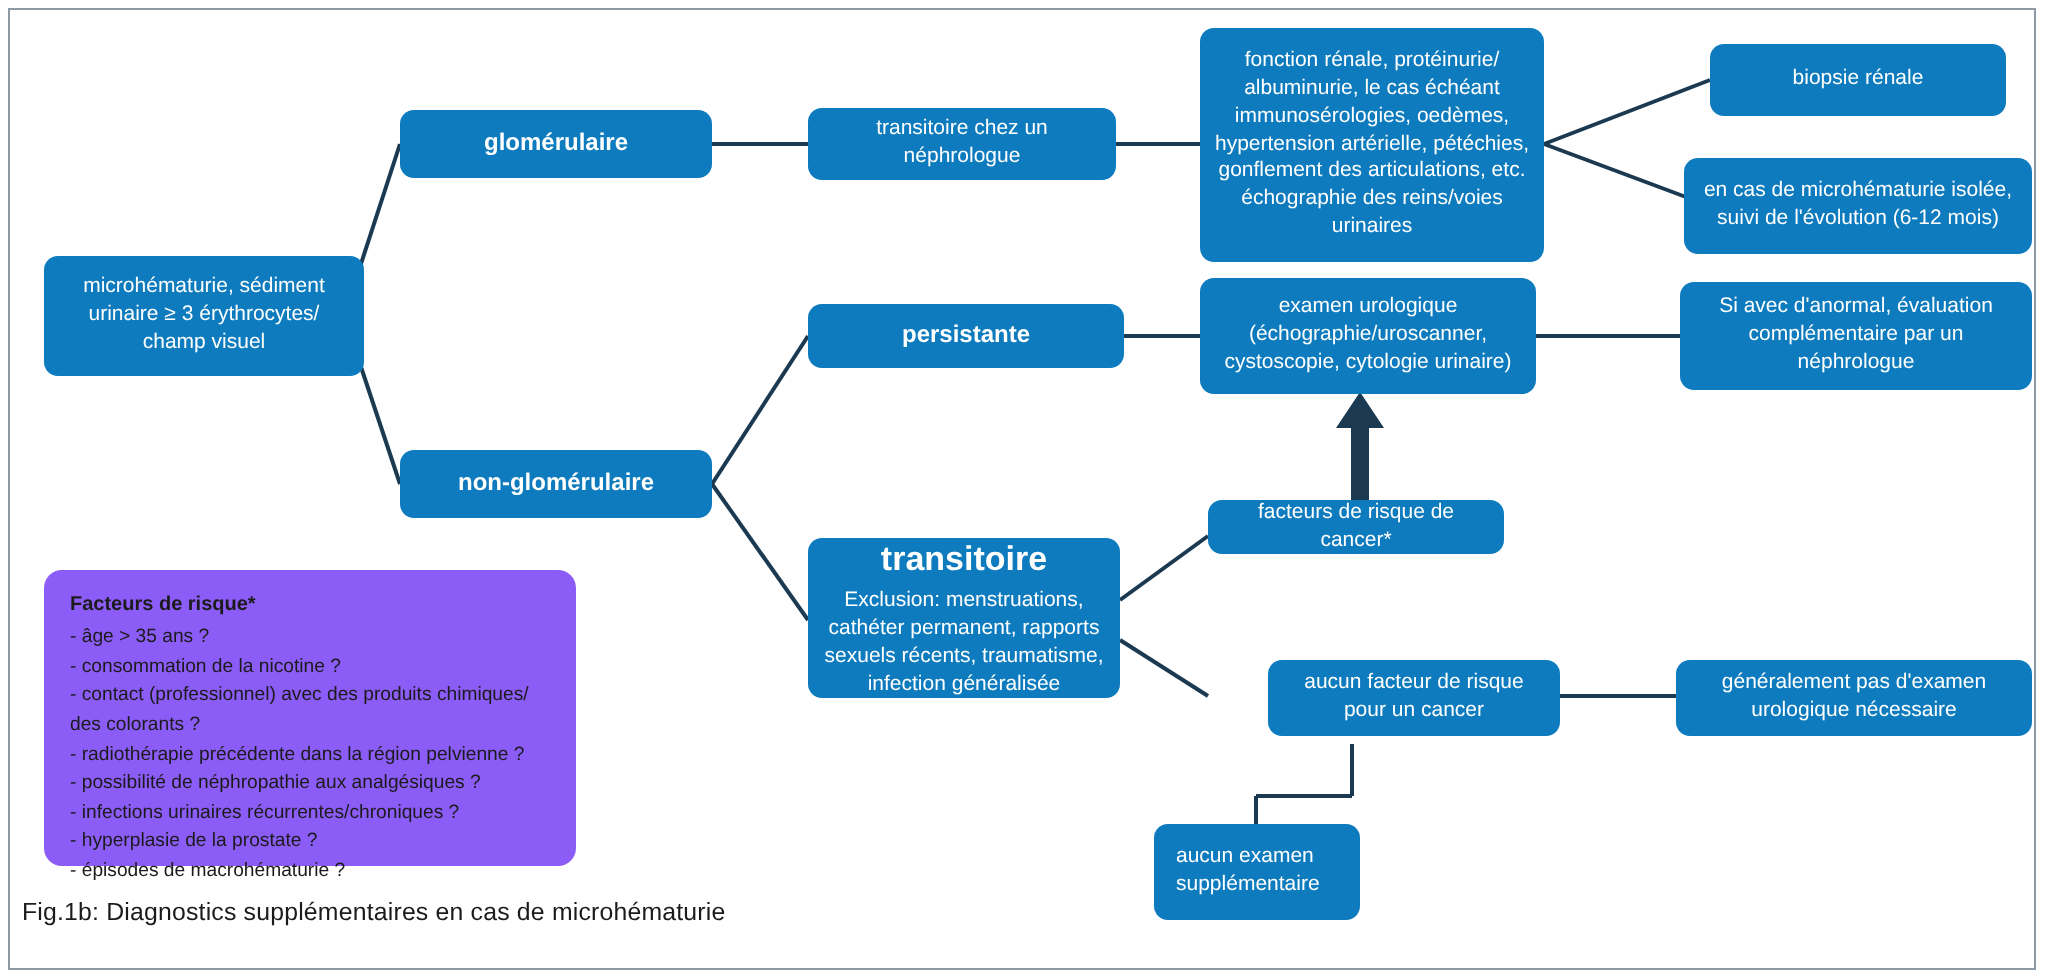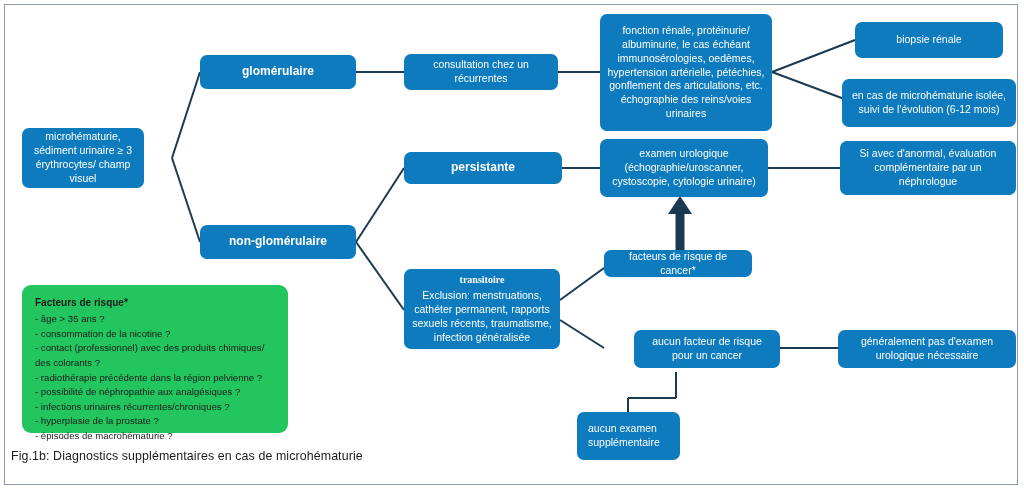--- a/index.html
+++ b/index.html
@@ -49,32 +49,31 @@
     line-height: 1.32;
     padding: 5px 7px;
     z-index: 3;
   }
   .node.bold {
     font-weight: bold;
     font-size: 12px;
   }
   .node .hdr {
     font-weight: bold;
-    font-size: 10px;
+    font-size: 17px;
     margin-bottom: 3px;
-    font-family: Liberation Serif, serif;
   }
   .node.left-text {
     align-items: flex-end;
     text-align: left;
     padding-left: 11px;
   }
   .risk-panel {
     position: absolute;
-    background: #22c55e;
+    background: #8b5cf6;
     border-radius: 9px;
     color: #1b1b1b;
     font-size: 9.6px;
     line-height: 1.52;
     padding: 10px 13px 11px 13px;
     box-sizing: border-box;
     z-index: 3;
   }
   .risk-title {
     font-weight: bold;
@@ -133,30 +132,30 @@
       <line x1="676" y1="398" x2="628" y2="398"></line>
       <line x1="628" y1="398" x2="628" y2="414"></line>
     </g>
 
     <g>
       <line x1="680" y1="250" x2="680" y2="210" stroke="#1b3a52" stroke-width="9" fill="none"></line>
       <polygon points="680,196 668,214 692,214" fill="#1b3a52"></polygon>
     </g>
   </svg>
 
-  <div class="node" style="left:22px; top:128px; width:122px; height:60px;">
+  <div class="node" style="left:22px; top:128px; width:160px; height:60px;">
     <span>microhématurie, sédiment urinaire ≥ 3 érythrocytes/ champ visuel</span>
   </div>
 
   <div class="node bold" style="left:200px; top:55px; width:156px; height:34px;">
     <span>glomérulaire</span>
   </div>
 
   <div class="node" style="left:404px; top:54px; width:154px; height:36px;">
-    <span>consultation chez un récurrentes</span>
+    <span>transitoire chez un néphrologue</span>
   </div>
 
   <div class="node" style="left:600px; top:14px; width:172px; height:117px;">
     <span>fonction rénale, protéinurie/ albuminurie, le cas échéant immunosérologies, oedèmes, hypertension artérielle, pétéchies, gonflement des articulations, etc. échographie des reins/voies urinaires</span>
   </div>
 
   <div class="node" style="left:855px; top:22px; width:148px; height:36px;">
     <span>biopsie rénale</span>
   </div>
 

